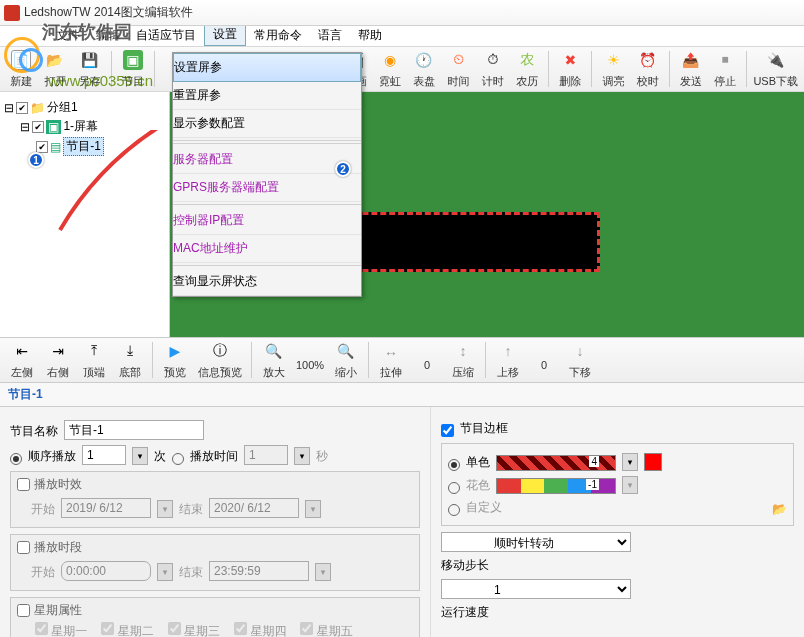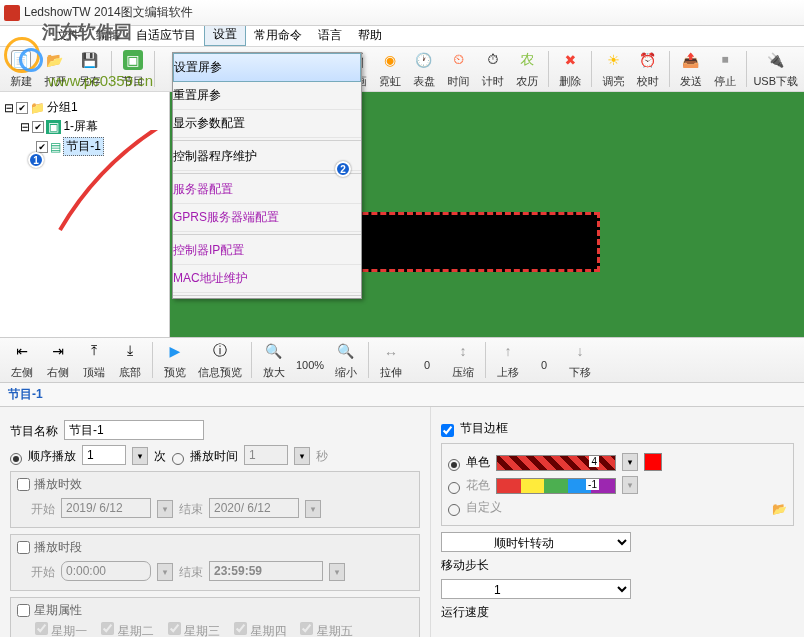--- a/index.html
+++ b/index.html
@@ -173,28 +173,28 @@
       <div class="ic">🔌</div>
       <div class="lbl">USB下载</div>
     </div>
 </div>
 
 <div class="dropdown">
   <div class="mi hl">设置屏参</div>
   <div class="mi">重置屏参</div>
   <div class="mi">显示参数配置</div>
   <hr>
-  <div class="mi">控制器程序维护</div>
   <hr>
   <div class="mi gray">服务器配置</div>
   <div class="mi gray">GPRS服务器端配置</div>
   <hr>
   <div class="mi gray">控制器IP配置</div>
   <div class="mi gray">MAC地址维护</div>
   <hr>
+  <div class="mi">查询显示屏状态</div>
   <span class="badge dd-badge">2</span>
 </div>
 
 <svg class="arrow" viewBox="0 0 280 110">
   <path class="arrow-line" d="M 10 100 Q 80 -20 240 -55"></path>
   <polygon class="arrow-head" points="240,-62 258,-58 238,-46"></polygon>
   <line class="arrow-line" x1="130" y1="-54" x2="258" y2="-54" stroke-width="3"></line>
 </svg>
 
 <div class="main-row">
@@ -326,21 +326,21 @@
     <div class="group">
       <div class="gh">
           <input type="checkbox" style="">
           <span>播放时段</span>
         </div>
       <div class="row dis" style="padding-left:14px">
         <span>开始</span>
         <input class="field" style="width: 90px; border-radius: 7px;" disabled="" value="0:00:00">
           <span class="drop-arrow">▾</span>
         <span>结束</span>
-        <input class="field" style="width: 114px; font-weight: bold;" disabled="" value="23:59:59">
+        <input class="field" style="width: 100px;" disabled="" value="23:59:59">
           <span class="drop-arrow">▾</span>
       </div>
     </div>
 
     <div class="group">
       <div class="gh">
           <input type="checkbox" style="">
           <span>星期属性</span>
         </div>
       <div class="gc dis">

